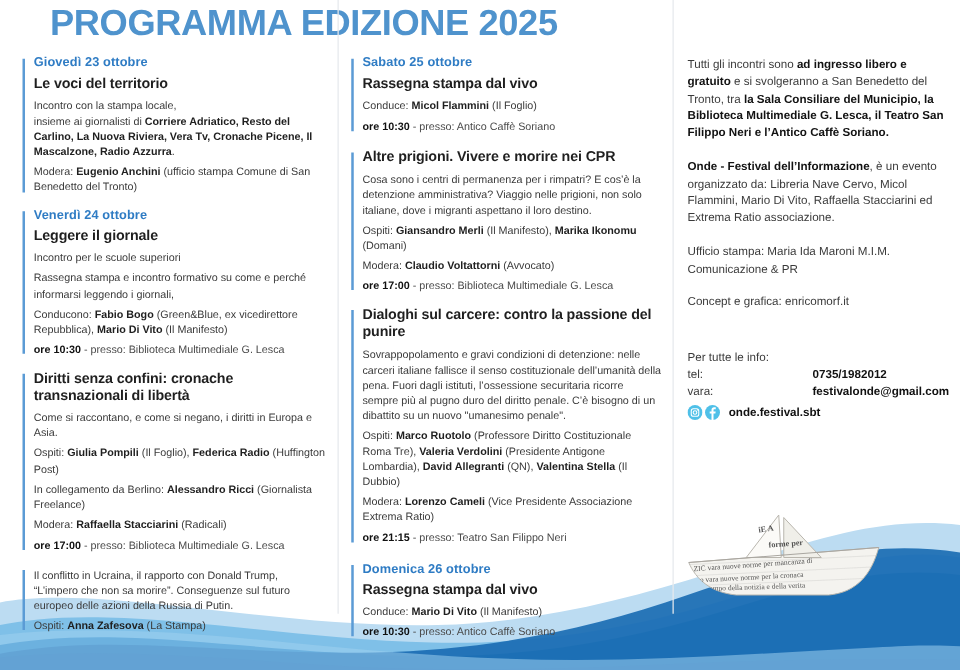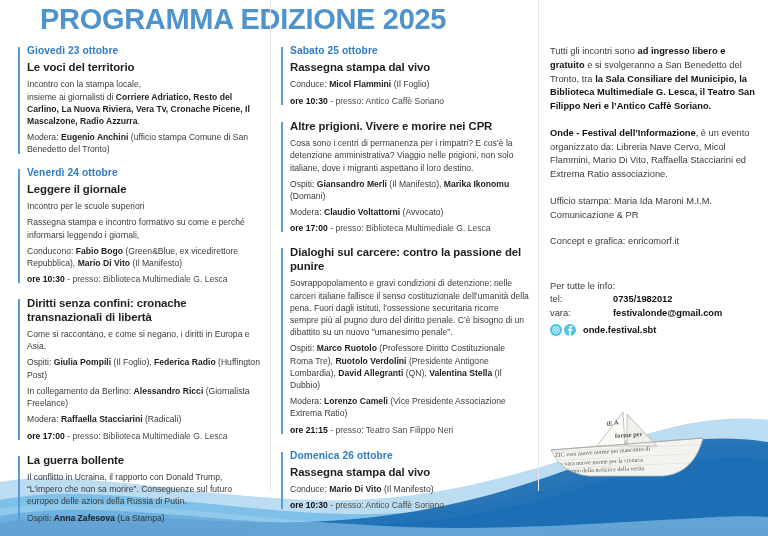--- a/index.html
+++ b/index.html
@@ -64,21 +64,21 @@
 
   
   .info-p{
     font-size:9.3px;line-height:1.48;color:#3a3a3a;margin:0 0 13px 0;
   }
   .info-p b{color:#121212;font-weight:bold;}
   .info-top{}
 
   .contacts{margin-top:32px;}
   .contacts .lead{font-size:9.3px;color:#3a3a3a;margin-bottom:2px;}
-  .crow{display:flex;align-items:baseline;font-size:9.3px;line-height:1.5;}
+  .crow{display:flex;align-items:baseline;font-size:9.3px;line-height:1.5;gap:37px;}
   .crow .k{width:30px;color:#3a3a3a;flex:none;}
   .crow .v{font-weight:bold;color:#111;margin-left:33px;}
   .social{display:flex;align-items:center;margin-top:3px;}
   .social .ic{width:12px;height:12px;margin-right:2px;flex:none;}
   .social .handle{font-weight:bold;color:#111;font-size:9.3px;margin-left:5px;}
 </style>
 </head>
 <body>
 
 <svg class="waves" viewBox="0 0 768 150" preserveAspectRatio="none">
@@ -156,21 +156,20 @@
       <div class="block" style="margin-top:12px;">
         <div class="evtitle">Diritti senza confini: cronache transnazionali di libertà</div>
         <p class="ptext">Come si raccontano, e come si negano, i diritti in Europa e Asia.</p>
         <p class="ptext">Ospiti: <b>Giulia Pompili</b> (Il Foglio), <b>Federica Radio</b> (Huffington Post)</p>
         <p class="ptext">In collegamento da Berlino: <b>Alessandro Ricci</b> (Giornalista Freelance)</p>
         <p class="ptext">Modera: <b>Raffaella Stacciarini</b> (Radicali)</p>
         <p class="when"><b>ore 17:00</b> - presso: Biblioteca Multimediale G. Lesca</p>
       </div>
 
       <div class="block" style="margin-top:12px;">
-        <div class="evtitle">La guerra bollente</div>
         <p class="ptext">Il conflitto in Ucraina, il rapporto con Donald Trump, “L’impero che non sa morire”. Conseguenze sul futuro europeo delle azioni della Russia di Putin.</p>
         <p class="ptext">Ospiti: <b>Anna Zafesova</b> (La Stampa)</p>
 
       </div>
 
     </div>
 
     <div class="col col2">
 
       <div class="block">
@@ -184,21 +183,21 @@
         <div class="evtitle">Altre prigioni. Vivere e morire nei CPR</div>
         <p class="ptext">Cosa sono i centri di permanenza per i rimpatri? E cos’è la detenzione amministrativa? Viaggio nelle prigioni, non solo italiane, dove i migranti aspettano il loro destino.</p>
         <p class="ptext">Ospiti: <b>Giansandro Merli</b> (Il Manifesto), <b>Marika Ikonomu</b> (Domani)</p>
         <p class="ptext">Modera: <b>Claudio Voltattorni</b> (Avvocato)</p>
         <p class="when"><b>ore 17:00</b> - presso: Biblioteca Multimediale G. Lesca</p>
       </div>
 
       <div class="block" style="margin-top:12px;">
         <div class="evtitle">Dialoghi sul carcere: contro la passione del punire</div>
         <p class="ptext">Sovrappopolamento e gravi condizioni di detenzione: nelle carceri italiane fallisce il senso costituzionale dell’umanità della pena. Fuori dagli istituti, l’ossessione securitaria ricorre sempre più al pugno duro del diritto penale. C’è bisogno di un dibattito su un nuovo "umanesimo penale".</p>
-        <p class="ptext">Ospiti: <b>Marco Ruotolo</b> (Professore Diritto Costituzionale Roma Tre), <b>Ruotolo Verdolini</b> (Presidente Antigone Lombardia), <b>David Allegranti</b> (QN), <b>Valentina Stella</b> (Il Dubbio)</p>
+        <p class="ptext">Ospiti: <b>Marco Ruotolo</b> (Professore Diritto Costituzionale Roma Tre), <b>Valeria Verdolini</b> (Presidente Antigone Lombardia), <b>David Allegranti</b> (QN), <b>Valentina Stella</b> (Il Dubbio)</p>
         <p class="ptext">Modera: <b>Lorenzo Cameli</b> (Vice Presidente Associazione Extrema Ratio)</p>
         <p class="when"><b>ore 21:15</b> - presso: Teatro San Filippo Neri</p>
       </div>
 
       <div class="block" style="margin-top:14px;">
         <div class="daylabel">Domenica 26 ottobre</div>
         <div class="evtitle">Rassegna stampa dal vivo</div>
         <p class="ptext">Conduce: <b>Mario Di Vito</b> (Il Manifesto)</p>
         <p class="when"><b>ore 10:30</b> - presso: Antico Caffè Soriano</p>
       </div>

